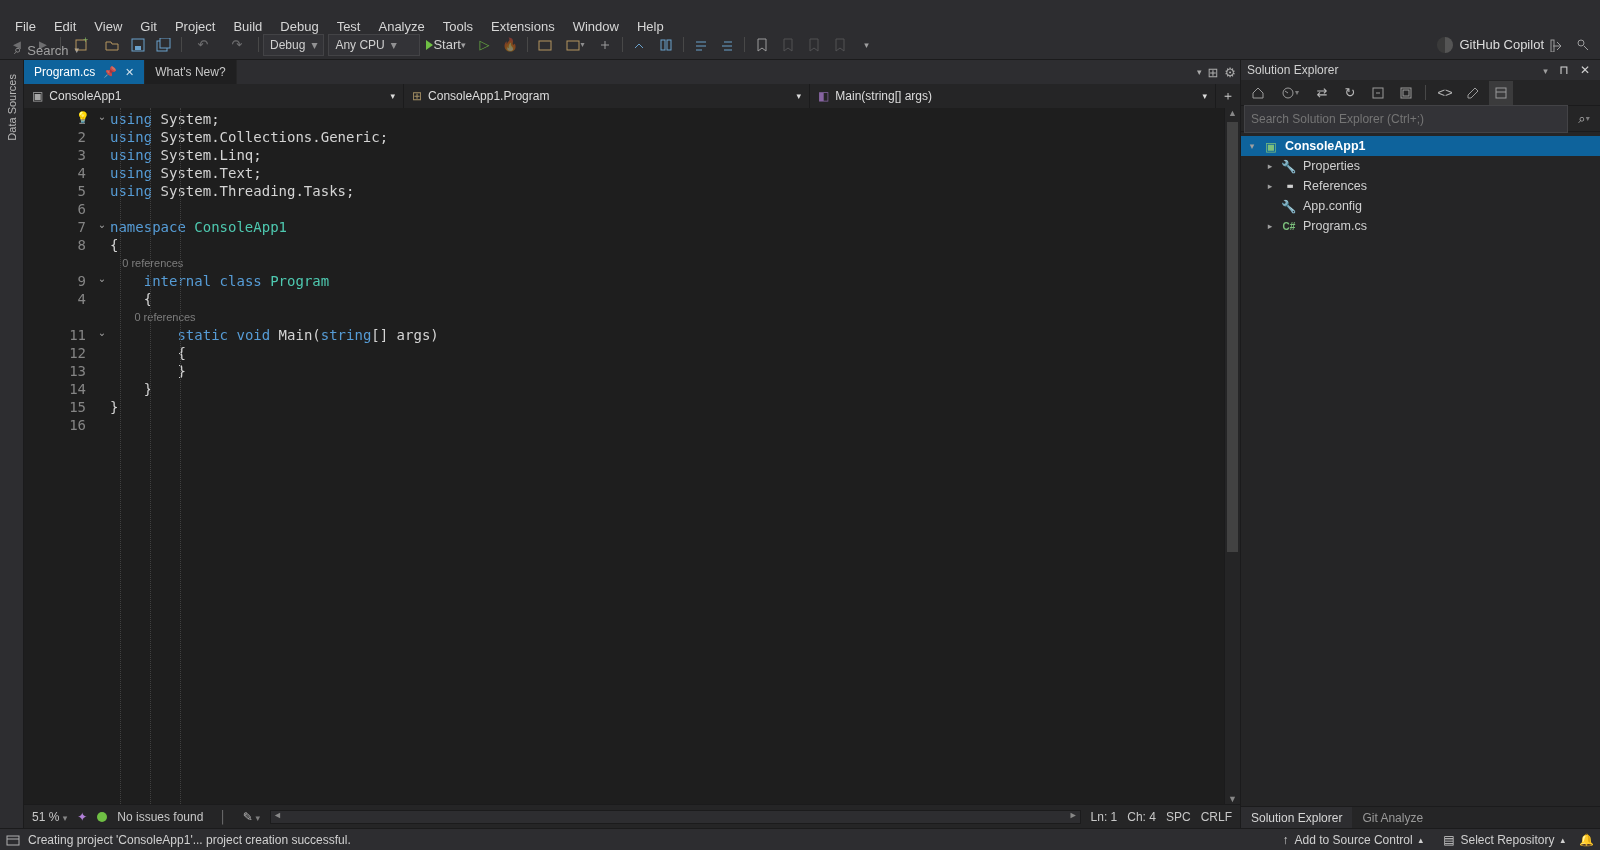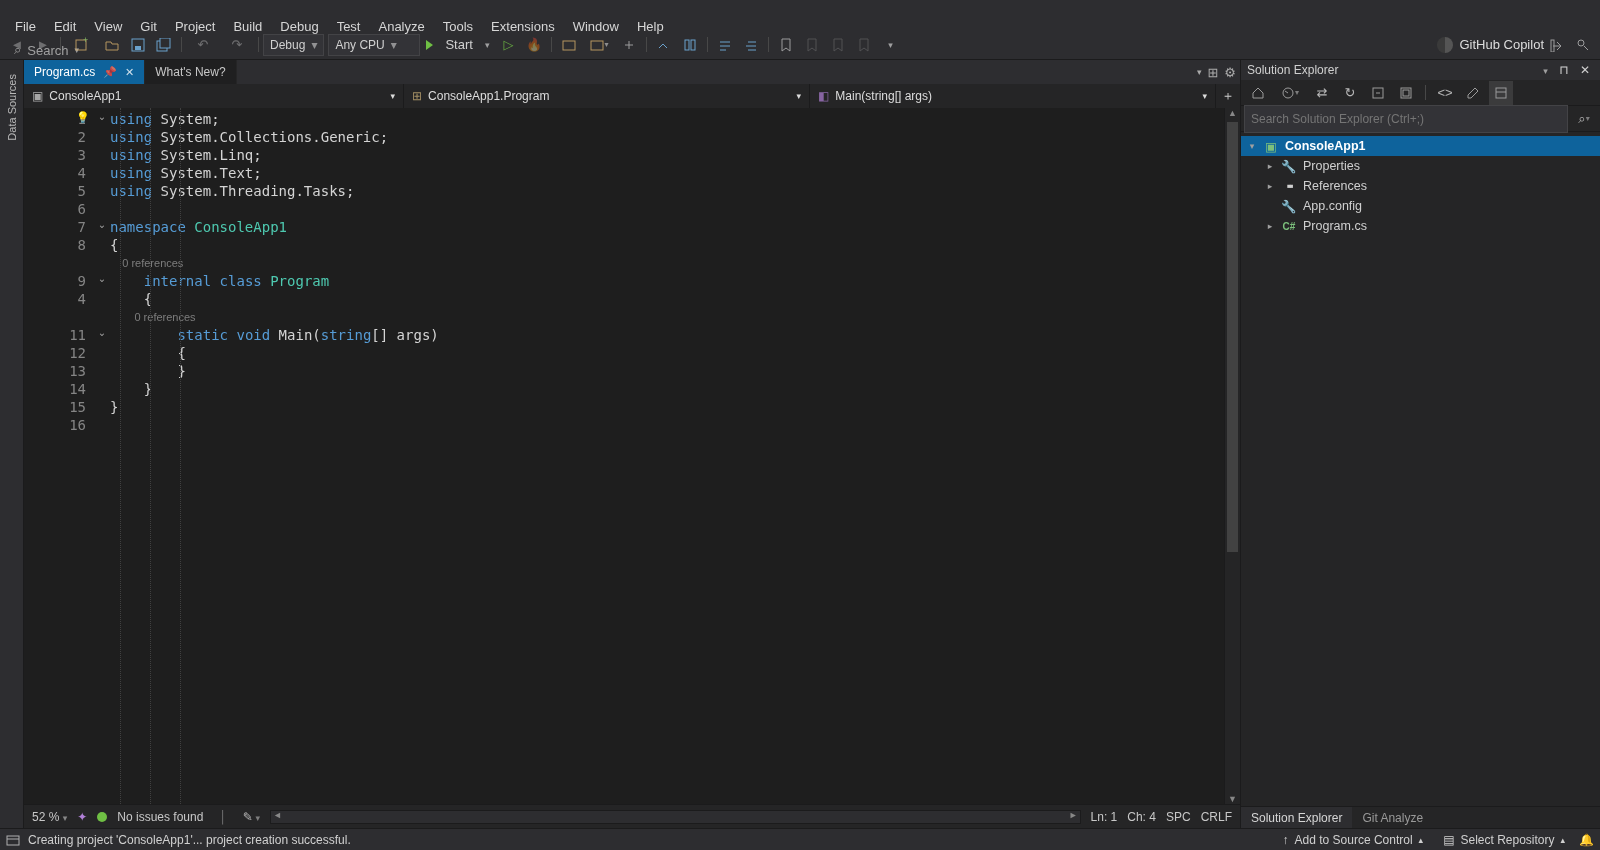--- a/index.html
+++ b/index.html
@@ -26,21 +26,21 @@
   .toolbar { height: 30px; background:#2d2d30; border-bottom:1px solid #1b1b1c;
     display:flex; align-items:center; padding:0 4px; }
   .tbtn { width:24px;height:24px; display:flex; align-items:center; justify-content:center;
     opacity:.85; margin:0 1px; position:relative;}
   .tbtn.wide{width:32px;}
   .dim{opacity:.4;}
   .tsplit::after{content:"";border-left:1px solid #484848; height:18px; margin:0 4px;}
   .dropdown { height:22px; background:#333337; border:1px solid #434346;
     display:flex; align-items:center; padding:0 6px; gap:6px; color:#d0d0d0; font-size:12px;}
   .dropdown .chev{opacity:.6;}
-  .start-btn{ display:flex; align-items:center; height:24px; gap:12px; padding:0 6px;}
+  .start-btn{ display:flex; align-items:center; height:24px; gap:0; padding:0 6px;}
   .start-btn .tri{ width:0;height:0;border-left:7px solid #6fbf44;
     border-top:5px solid transparent;border-bottom:5px solid transparent;}
   .copilot{display:flex;align-items:center;gap:6px;color:#ddd;}
   .copilot .logo{width:16px;height:16px;border-radius:50%;
     background:linear-gradient(90deg,#3a3a3a 50%,#555 50%);}
   
   .body { position:absolute; top:60px; left:0; right:0; bottom:22px; display:flex;}
   .vtabs { width:24px; background:#2d2d30; border-right:1px solid #1b1b1c;
     display:flex; flex-direction:column; align-items:center; padding-top:8px; gap:12px;}
   .vtabs .vt { writing-mode: vertical-rl; transform: rotate(180deg);
@@ -347,21 +347,21 @@
       <div class="code" id="code"><div style="height:18px;"><span class="kw">using</span><span class="pun"> System;</span></div><div style="height:18px;"><span class="kw">using</span><span class="pun"> System.Collections.Generic;</span></div><div style="height:18px;"><span class="kw">using</span><span class="pun"> System.Linq;</span></div><div style="height:18px;"><span class="kw">using</span><span class="pun"> System.Text;</span></div><div style="height:18px;"><span class="kw">using</span><span class="pun"> System.Threading.Tasks;</span></div><div style="height:18px;"></div><div style="height:18px;"><span class="kw">namespace</span><span class="pun"> </span><span class="cls">ConsoleApp1</span></div><div style="height:18px;"><span class="pun">{</span></div><div class="codelens" style="height:18px;">    0 references</div><div style="height:18px;"><span class="pun">    </span><span class="kw">internal</span><span class="pun"> </span><span class="kw">class</span><span class="pun"> </span><span class="cls">Program</span></div><div style="height:18px;"><span class="pun">    {</span></div><div class="codelens" style="height:18px;">        0 references</div><div style="height:18px;"><span class="pun">        </span><span class="kw">static</span><span class="pun"> </span><span class="kw">void</span><span class="pun"> Main(</span><span class="kw">string</span><span class="pun">[] args)</span></div><div style="height:18px;"><span class="pun">        {</span></div><div style="height:18px;"><span class="pun">        }</span></div><div style="height:18px;"><span class="pun">    }</span></div><div style="height:18px;"><span class="pun">}</span></div><div style="height:18px;"></div><div class="brace-guide" style="left: 10px;"></div><div class="brace-guide" style="left: 40px;"></div><div class="brace-guide" style="left: 70px;"></div></div>
       <div class="vscroll">
         <div class="arrow" style="top:0;">▲</div>
         <div class="thumb" style="top:14px;height:430px;"></div>
         <div class="arrow" style="bottom:0;">▼</div>
       </div>
     </div>
 
     <div class="editor-footer">
       <span>
-        <span>52 %</span>
+        <span>51 %</span>
         <span style="font-size:9px;opacity:.6;"> ▾</span>
       </span>
       <span style="color:#b180d7;">✦</span>
       <span class="ok-dot"></span>
       <span>No issues found</span>
       <span style="opacity:.5;padding:0 6px;">│</span>
       <span style="opacity:.9;">✎<span style="font-size:9px;opacity:.6;"> ▾</span></span>
       <div class="hscroll">
         <span style="position:absolute;left:2px;top:-1px;color:#888;font-size:9px;">◄</span>
         <span style="position:absolute;right:2px;top:-1px;color:#888;font-size:9px;">►</span>

